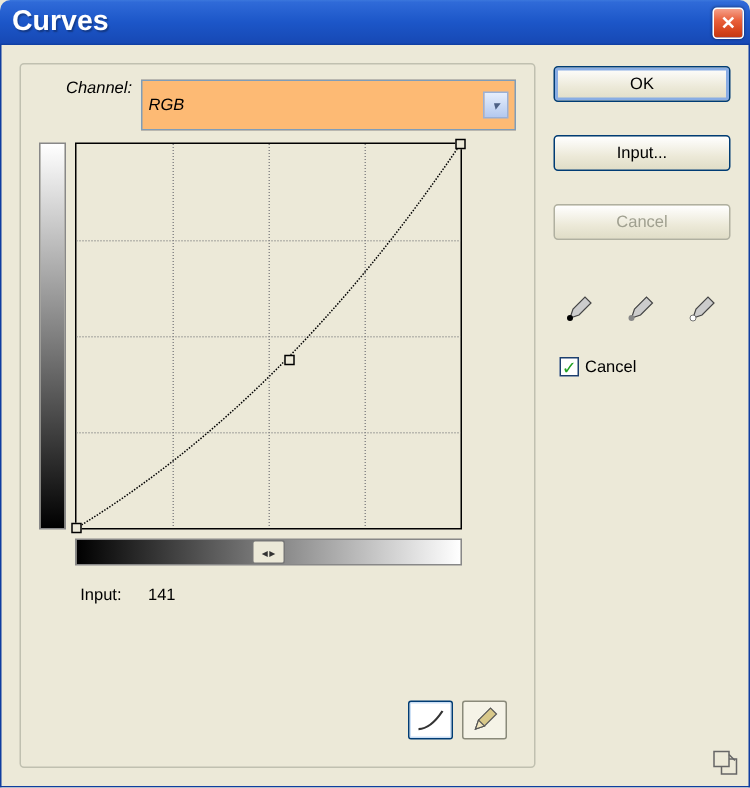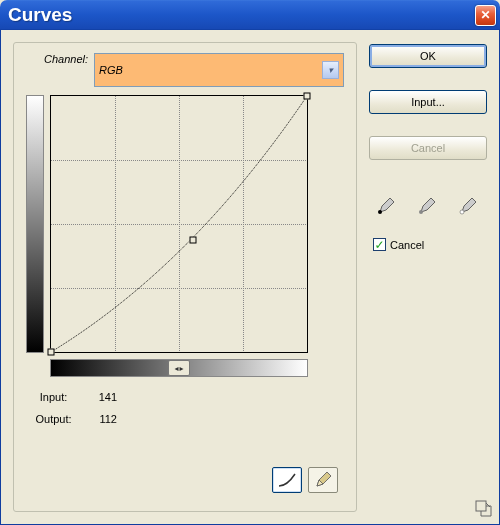--- a/index.html
+++ b/index.html
@@ -164,21 +164,21 @@
     gap: 1px;
     font-size: 8px;
     color: #333;
   }
   .io-row {
     display: flex;
     align-items: center;
     gap: 6px;
     margin-top: 14px;
   }
-  .io-label { width: 55px; text-align: center; }
+  .io-label { width: 55px; text-align: right; }
   .io-val { width: 30px; text-align: right; }
   .tools-row {
     position: absolute;
     right: 18px;
     bottom: 18px;
     display: flex;
     gap: 6px;
   }
   .tool-btn {
     width: 30px;
@@ -313,24 +313,20 @@
             </div>
           </div>
         </div>
       </div>
     </div>
 
     <div class="io-row">
       <span class="io-label">Input:</span>
       <span class="io-val">141</span>
     </div>
-    <div class="io-row" style="margin-top:10px;">
-      <span class="io-label">Output:</span>
-      <span class="io-val">112</span>
-    </div>
 
     <div class="tools-row">
       <div class="tool-btn active">
         <svg width="20" height="16">
           <path d="M2 14 Q 10 14 18 2" stroke="#333" stroke-width="1.5" fill="none"></path>
         </svg>
       </div>
       <div class="tool-btn">
         <svg width="18" height="18">
           <path d="M3 15 L5 9 L13 1 L17 5 L9 13 Z" fill="#d9c98a" stroke="#555" stroke-width="0.8"></path>

